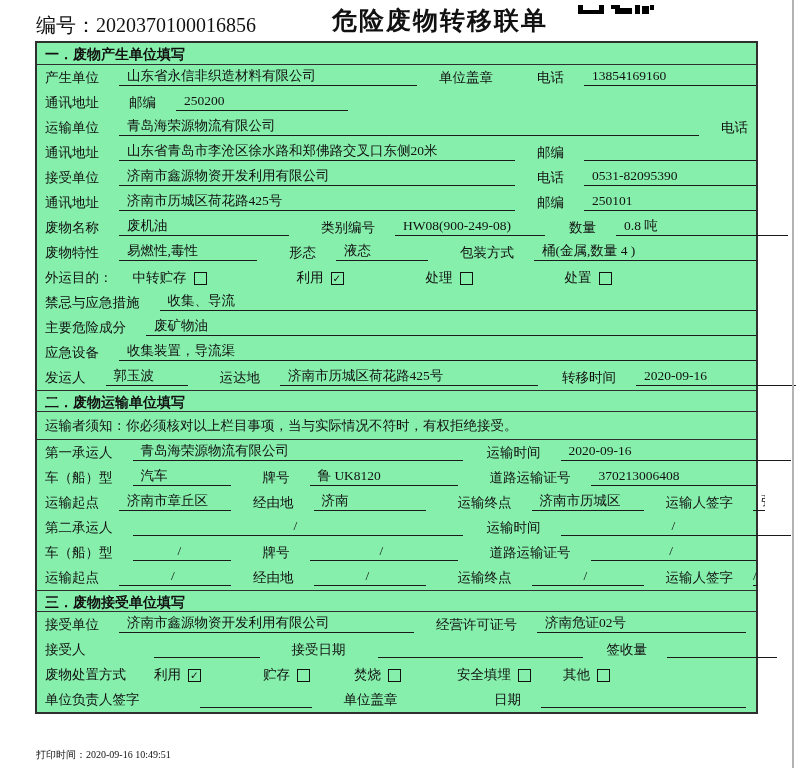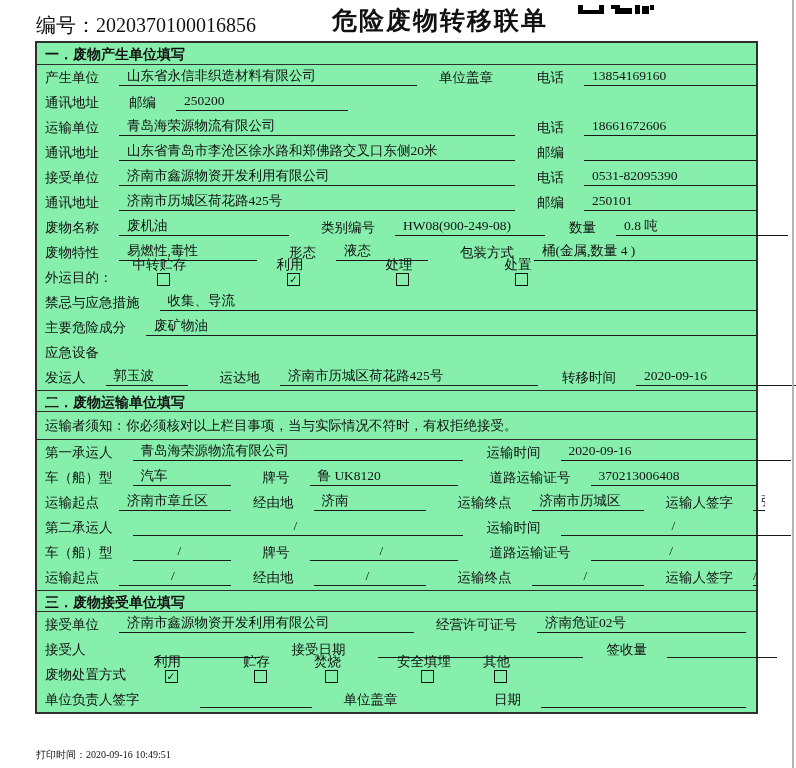--- a/index.html
+++ b/index.html
@@ -51,21 +51,21 @@
     flex:none;box-sizing:border-box;
     border-bottom:1px solid #1a1a1a;
     padding:0 4px 1px 8px;
     overflow:hidden;
   }
   .val.f{flex:1;}
   .val.c{text-align:center;padding-left:0;}
   .fill{flex:1;}
   .ml10{margin-left:10px;}
   .ml20{margin-left:20px;}
-  .opt{display:inline-flex;align-items:center;flex-direction:column;}
+  .opt{display:inline-flex;align-items:center;}
   .cbox{
     display:inline-block;width:11px;height:11px;
     border:1.5px solid #111;
     margin-left:7px;
     font-size:10.5px;line-height:11px;font-weight:bold;
     text-align:center;vertical-align:-1px;
     font-family:"DejaVu Sans",sans-serif;
   }
   .footer{position:absolute;left:36px;top:748px;font-size:10px;white-space:nowrap;}
 </style>
@@ -109,21 +109,20 @@
     <div class="row">
       <span class="lbl">通讯地址</span>
       <span class="lbl ml10">邮编</span>
       <span class="val" style="width:172px">250200</span>
     </div>
 
     <div class="row">
       <span class="lbl">运输单位</span>
       <span class="val f">青岛海荣源物流有限公司</span>
       <span class="lbl ml10">电话</span>
-      <span class="val" style="width:172px">18661672606</span>
     </div>
 
     <div class="row">
       <span class="lbl">通讯地址</span>
       <span class="val f">山东省青岛市李沧区徐水路和郑佛路交叉口东侧20米</span>
       <span class="lbl ml10">邮编</span>
       <span class="val" style="width:172px"></span>
     </div>
 
     <div class="row">
@@ -184,20 +183,21 @@
       <span class="val f">收集、导流</span>
     </div>
 
     <div class="row">
       <span class="lbl">主要危险成分</span>
       <span class="val f">废矿物油</span>
     </div>
 
     <div class="row">
       <span class="lbl">应急设备</span>
+      <span class="val f">收集装置，导流渠</span>
     </div>
 
     <div class="row">
       <span class="lbl">发运人</span>
       <span class="val" style="width:82px">郭玉波</span>
       <span class="lbl ml20">运达地</span>
       <span class="val" style="width:258px">济南市历城区荷花路425号</span>
       <span class="fill"></span>
       <span class="lbl">转移时间</span>
       <span class="val" style="width:172px">2020-09-16</span>

